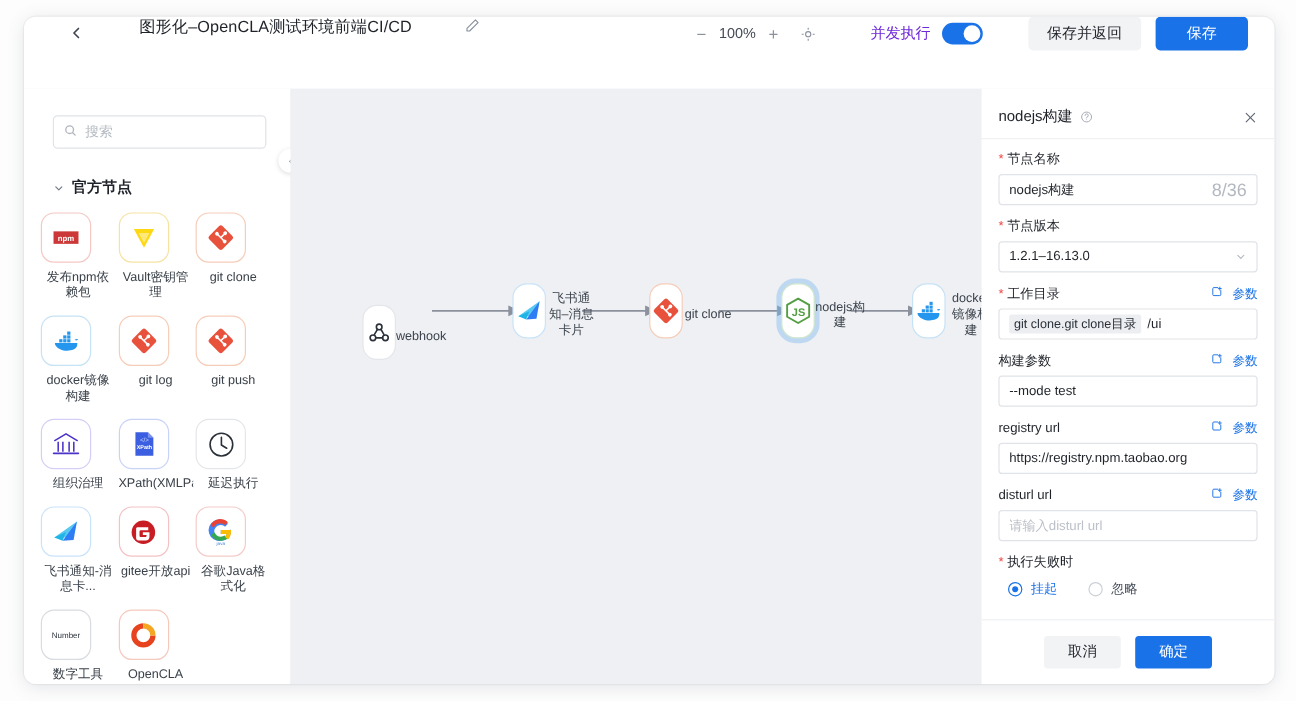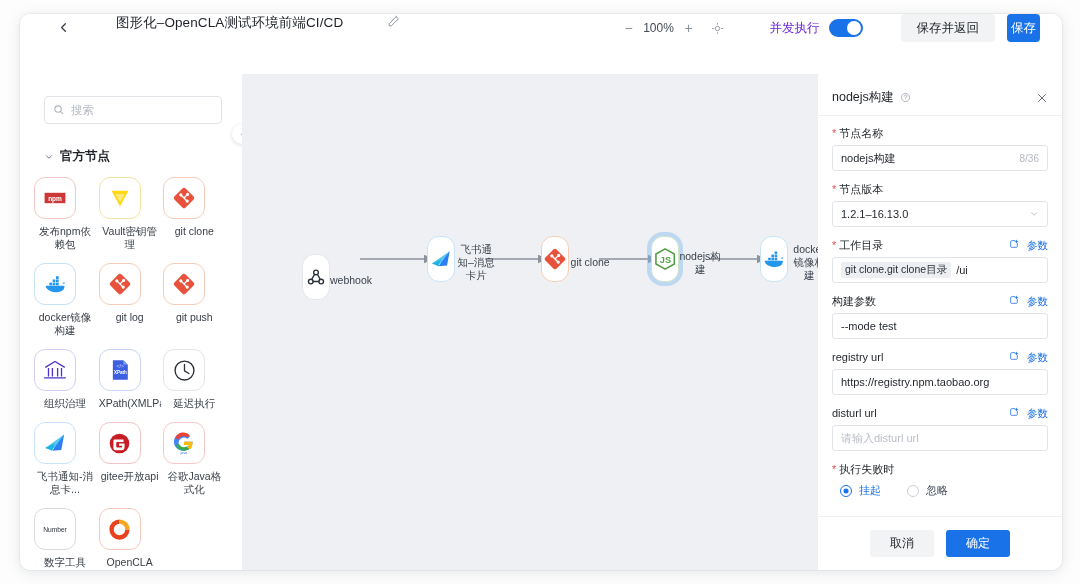--- a/index.html
+++ b/index.html
@@ -66,21 +66,21 @@
   .switch .knob {
     position: absolute; right: 2px; top: 2px; width: 14px; height: 14px;
     border-radius: 50%; background: #fff;
   }
   .btn {
     font-size: 12.5px; border-radius: 4px; height: 28px;
     display: flex; align-items: center; justify-content: center;
     cursor: pointer; padding: 0 16px; white-space: nowrap;
   }
   .btn-secondary { background: #f2f3f5; color: #1f2329; margin-left: 38px; }
-  .btn-primary { background: #1a72e8; color: #fff; margin-left: 12px; padding: 0 4px; }
+  .btn-primary { background: #1a72e8; color: #fff; margin-left: 12px; padding: 0 26px; }
 
   
   .body-area {
     position: absolute; left: 0; top: 60px; right: 0; bottom: 0;
     background: #eef0f3;
   }
 
   
   .palette {
     position: absolute; left: 0; top: 0; bottom: 0; width: 222px;
@@ -184,21 +184,21 @@
     margin-left: auto; display: flex; align-items: center; gap: 8px;
     color: #1a72e8; font-size: 10.5px; cursor: pointer;
   }
   .inputbox {
     height: 26px; border: 1px solid #e0e3e8; border-radius: 3px;
     display: flex; align-items: center; padding: 0 8px;
     font-size: 11px; color: #1f2329; background: #fff;
   }
   .inputbox .val { white-space: nowrap; overflow: hidden; }
   .inputbox .ph { color: #bcc0c8; }
-  .counter { margin-left: auto; font-size: 10px; color: #b3b8c0; padding-left: 16px; }
+  .counter { margin-left: auto; font-size: 15px; color: #b3b8c0; padding-left: 16px; }
   .chev { margin-left: auto; color: #b3b8c0; display:flex; }
   .chip {
     background: #eceef1; color: #2a3039; border-radius: 2px;
     padding: 1px 4px; font-size: 10.5px; margin-right: 5px; white-space: nowrap;
   }
   .radio-row { display: flex; align-items: center; gap: 26px; padding-left: 8px; margin-top: 7px; }
   .radio { display: flex; align-items: center; gap: 7px; cursor: pointer; }
   .rdot {
     width: 12px; height: 12px; border-radius: 50%;
     border: 1px solid #ccd0d6; background: #fff; position: relative; flex: none;

